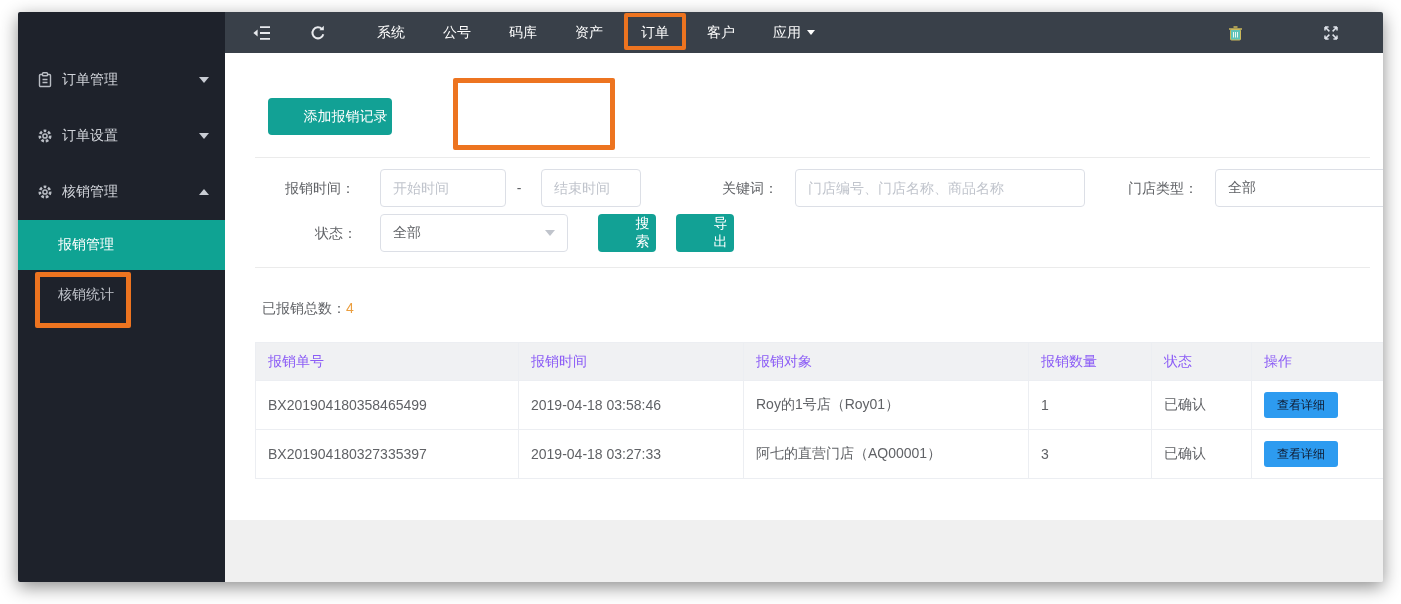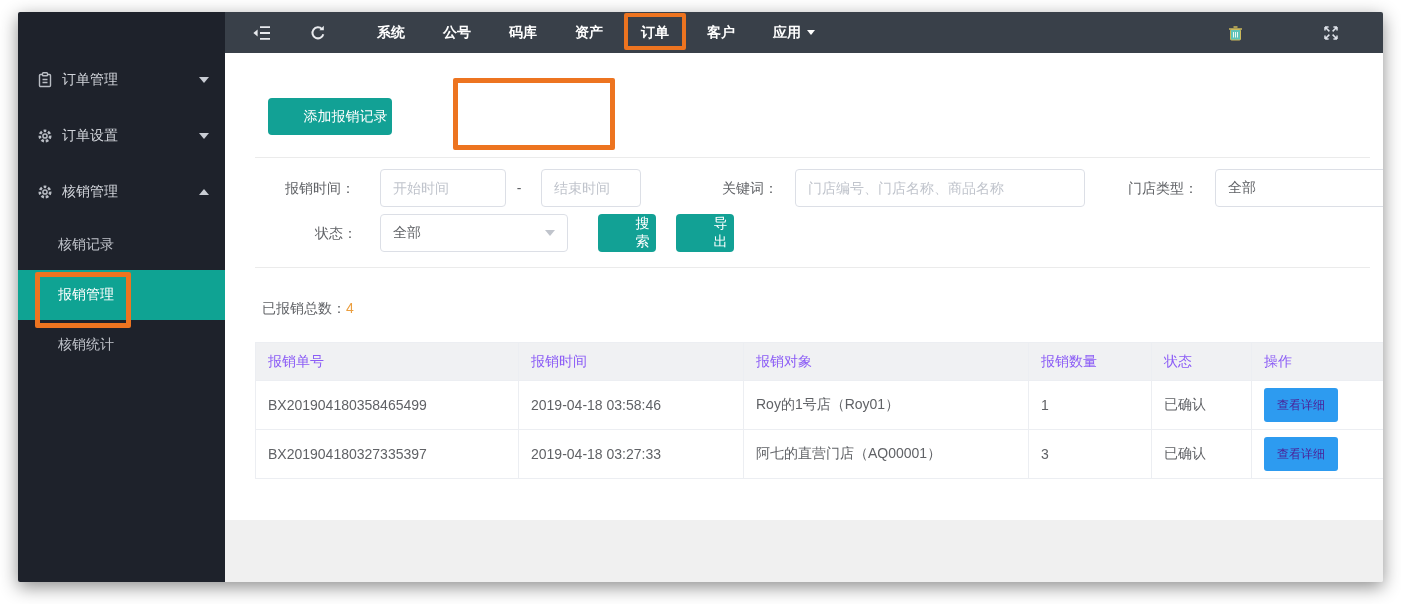--- a/index.html
+++ b/index.html
@@ -17,21 +17,21 @@
   .side-item .lbl { flex:1; }
   .side-sub { height:50px; display:flex; align-items:center; padding-left:40px;
               color:#bfc2c9; font-size:14px; cursor:pointer; }
   .side-sub.active { background:#0fa393; color:#ffffff; }
   .tri { width:0; height:0; border-left:5px solid transparent; border-right:5px solid transparent; }
   .tri.down { border-top:6px solid #c9cdd4; }
   .tri.up { border-bottom:6px solid #c9cdd4; }
 
   
   .nav { position:absolute; left:207px; top:0; right:0; height:41px; background:#394049;
-         display:flex; align-items:center; padding-left:27px;font-weight:bold; }
+         display:flex; align-items:center; padding-left:27px; }
   .nav-icon { width:20px; display:flex; justify-content:center; align-items:center; cursor:pointer; }
   .nav-icon + .nav-icon { margin-left:36px; }
   .nav-menu { display:flex; margin-left:30px; }
   .nav-item { padding:0 19px; color:#ffffff; font-size:14px; line-height:41px; cursor:pointer;
               display:flex; align-items:center; }
   .nav-item .tri-nav { width:0; height:0; border-left:4px solid transparent; border-right:4px solid transparent;
                        border-top:5px solid #ffffff; margin-left:6px; }
   .nav-right { margin-left:auto; display:flex; align-items:center; gap:40px; padding-right:42px; }
 
   
@@ -72,21 +72,21 @@
 
   .summary { position:absolute; left:37px; top:247px; font-size:14px; color:#606266; }
   .summary .count { color:#eb9e3e; }
 
   .tbl-wrap { position:absolute; left:30px; top:289px; }
   table.tbl { border-collapse:collapse; table-layout:fixed; width:1156px; font-size:14px; }
   .tbl th, .tbl td { border:1px solid #eceef2; padding:0 12px; text-align:left; font-weight:normal;
                      overflow:hidden; white-space:nowrap; }
   .tbl thead th { height:38px; background:#f0f1f3; color:#8b5cf6; }
   .tbl tbody td { height:49px; background:#ffffff; color:#606266; }
-  .btn-view { width:74px; height:34px; background:#2d9bf0; color:#4c1d95; border:none; border-radius:3px;
+  .btn-view { width:74px; height:26px; background:#2d9bf0; color:#0f172a; border:none; border-radius:3px;
               font-size:12px; cursor:pointer; font-family:inherit;text-align:center; }
 
   
   .annot { position:absolute; border:5px solid #ed7420; border-radius:2px; z-index:20; pointer-events:none; }
   #annot-nav { left:606px; top:1px; width:62px; height:37px; border-width:4px; }
   #annot-btn { left:435px; top:66px; width:162px; height:72px; }   
   #annot-side { left:17px; top:260px; width:96px; height:56px; }
 </style>
 </head>
 <body>
@@ -124,23 +124,20 @@
           <span class="icn">
             <svg width="16" height="16" viewBox="0 0 16 16" fill="none" stroke="#b9bdc4">
               <circle cx="8" cy="8" r="5.2" stroke-width="2.6" stroke-dasharray="2.7 1.8"></circle>
               <circle cx="8" cy="8" r="2.1" stroke-width="1.5"></circle>
             </svg>
           </span>
           <span class="lbl">核销管理</span>
           <span class="tri up"></span>
         </div>
 
-        <div class="side-sub">
-          <span>核销记录</span>
-        </div>
         <div class="side-sub active">
           <span>报销管理</span>
         </div>
         <div class="side-sub">
           <span>核销统计</span>
         </div>
 
       </div>
     </div>
 

